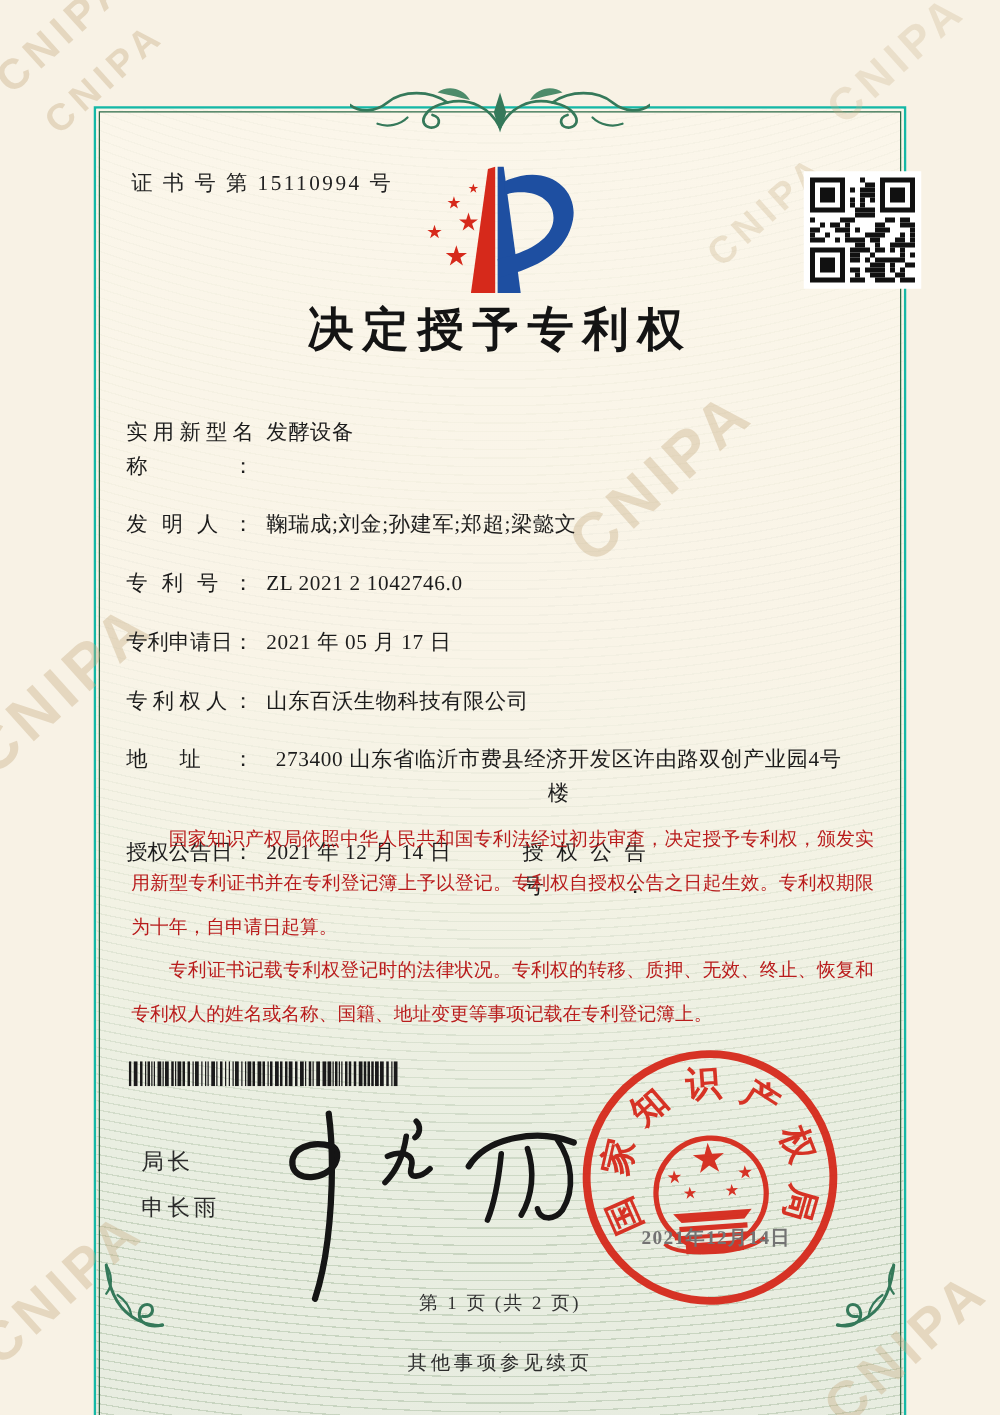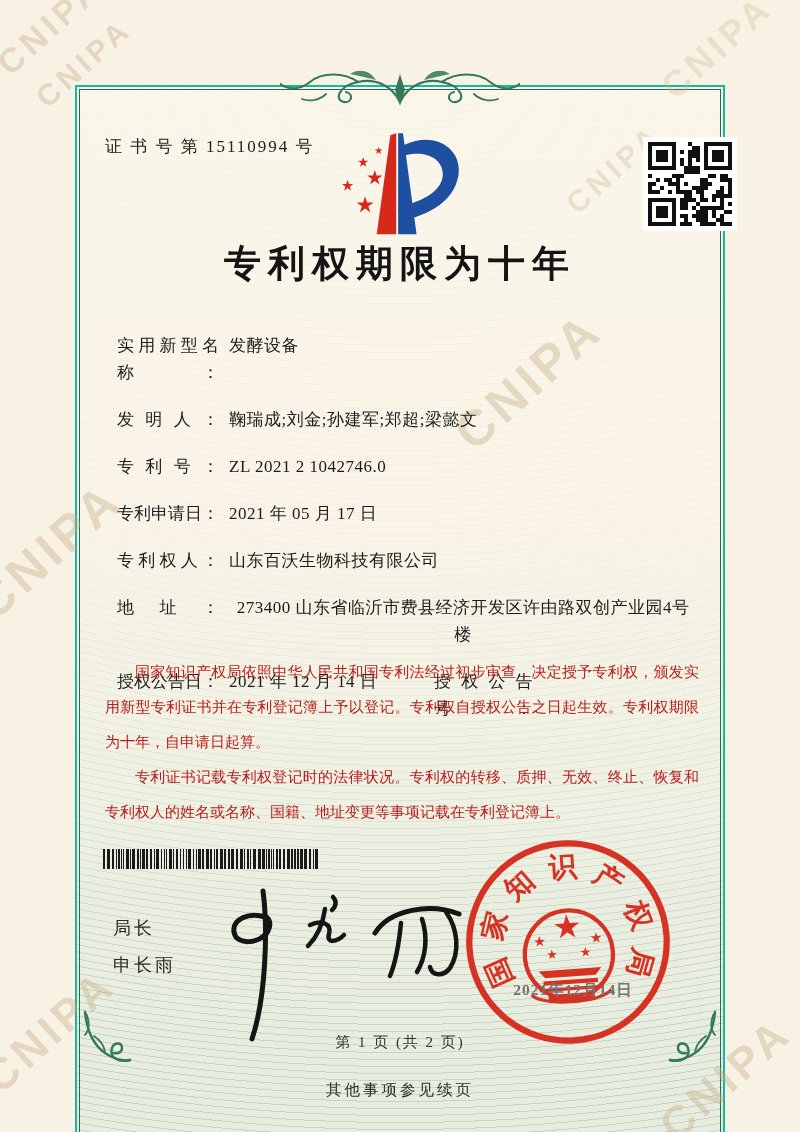--- a/index.html
+++ b/index.html
@@ -17,32 +17,32 @@
   .waves{position:absolute;inset:0;z-index:0;
       background:repeating-radial-gradient(circle at 50% -820px,rgba(120,150,112,0.28) 0 1px,transparent 1px 7px);
       -webkit-mask-image:linear-gradient(180deg,rgba(0,0,0,.12) 0%,rgba(0,0,0,.16) 45%,rgba(0,0,0,.5) 66%,#000 82%);
       mask-image:linear-gradient(180deg,rgba(0,0,0,.12) 0%,rgba(0,0,0,.16) 45%,rgba(0,0,0,.5) 66%,#000 82%);}
   .z2{position:absolute;z-index:2;}
   .certno{left:28px;top:48px;font-size:17px;letter-spacing:2px;color:#222;}
   .logo{left:50%;top:31px;margin-left:-66px;width:136px;height:120px;}
   .qr{left:566px;top:50px;width:94px;height:94px;background:#fff;padding:3px;box-sizing:border-box;}
   .title{left:0;top:152px;width:100%;text-align:center;font-size:37px;font-weight:bold;
          letter-spacing:7px;color:#141414;}
-  .fields{left:40px;top:245px;width:594px;font-size:17px;}
+  .fields{left:24px;top:245px;width:594px;font-size:17px;}
   .frow{display:flex;line-height:27px;margin-bottom:20px;position:relative;}
   .flabel{width:6em;flex:0 0 auto;text-align-last:justify;text-align:justify;margin-right:10px;color:#1c1c1c;}
   .fvalue{color:#1c1c1c;letter-spacing:0.5px;text-align:center;}
   .addr .fvalue{max-width:468px;}
   .pair2{position:absolute;left:317px;top:0;display:flex;}
   .pair2 .flabel{width:5.8em;}
   .paras{left:28px;top:568px;width:594px;font-size:15px;line-height:35px;
          text-align:justify;color:#b91c1c;}
   .paras p{margin:0;text-indent:2em;}
   .barcode{left:26px;top:762px;width:218px;height:20px;}
-  .signer{left:36px;top:824px;font-family:Liberation Mono, monospace;
+  .signer{left:36px;top:824px;font-family:Liberation Sans, sans-serif;
           font-size:18px;letter-spacing:3px;line-height:37px;color:#2a2a2a;}
   .signature{left:128px;top:792px;width:300px;height:180px;pointer-events:none;}
   .seal{left:386px;top:750px;width:210px;height:210px;transform:rotate(-4deg);opacity:.95;}
   .sealdate{left:416px;top:893px;width:160px;text-align:center;font-size:15.5px;
             font-weight:bold;letter-spacing:1px;color:#737373;}
   .pagefoot{left:0;top:946px;width:100%;text-align:center;font-size:15px;letter-spacing:2px;color:#333;}
   .note{left:0;top:1080px;width:100%;text-align:center;font-size:15.5px;letter-spacing:3px;color:#2b2b2b;}
   .topornament{position:absolute;left:50%;top:66px;margin-left:-120px;width:240px;height:44px;z-index:2;}
   .curl{position:absolute;width:52px;height:56px;z-index:2;}
   .curl.bl{left:80px;top:1010px;}
@@ -223,21 +223,21 @@
           <rect x="54" y="82" width="4" height="4"></rect>
           <rect x="58" y="82" width="4" height="4"></rect>
           <rect x="62" y="82" width="4" height="4"></rect>
           <rect x="66" y="82" width="4" height="4"></rect>
           <rect x="74" y="82" width="4" height="4"></rect>
           <rect x="78" y="82" width="4" height="4"></rect>
           <rect x="82" y="82" width="4" height="4"></rect>
         </g>
     </svg>
 
-    <div class="z2 title">专利权期限为十年</div>
+    <div class="z2 title">决定授予专利权</div>
 
     <div class="z2 fields">
       <div class="frow">
         <span class="flabel">实用新型名称：</span>
         <span class="fvalue">发酵设备</span>
       </div>
       <div class="frow">
         <span class="flabel">发明人：</span>
         <span class="fvalue">鞠瑞成;刘金;孙建军;郑超;梁懿文</span>
       </div>

